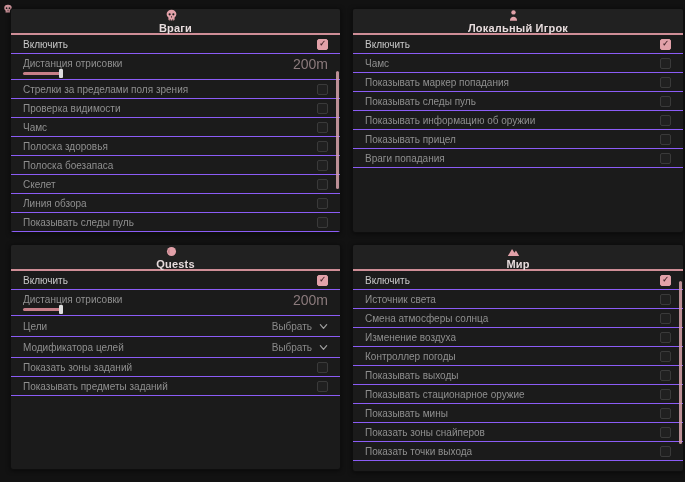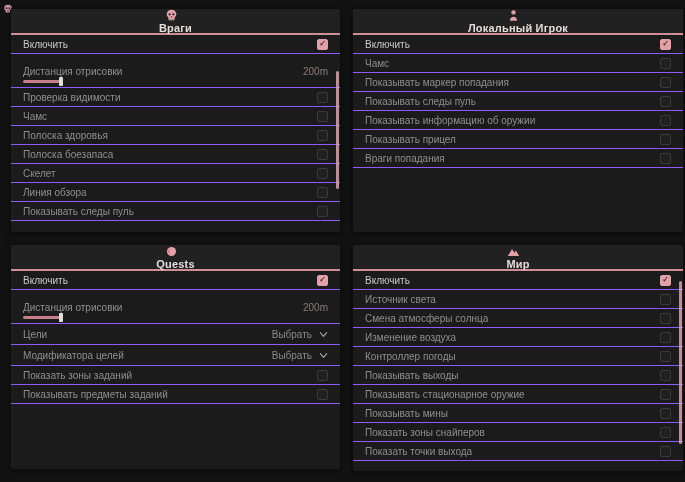--- a/index.html
+++ b/index.html
@@ -39,34 +39,34 @@
     color:#e7dcdd; font-size:11px; font-weight:bold; letter-spacing:.2px;
   }
   .rows { position:relative; }
   .row {
     display:flex; align-items:center;
     padding:0 12px;
     border-bottom:1px solid #8b5cf6;
     position:relative;
   }
   .row.toggle { height:19px; }
-  .row.slider { height:26px; display:block; padding-top:3px;margin-top:8px; }
+  .row.slider { height:26px; display:block; padding-top:3px; }
   .row.select { height:21px; }
   .row-label { color:#8f8f8f; font-size:10px; flex:1 1 auto; white-space:nowrap; overflow:hidden; }
   .row.bright .row-label { color:#c9c9c9; }
   .cb {
     width:11px; height:11px; flex:0 0 auto;
     border:1px solid #3a3a3a; border-radius:2px;
     background:#202020;
     display:flex; align-items:center; justify-content:center;
   }
   .cb.checked { background:#e2a1a9; border-color:#e2a1a9; }
   .cb .tick { font-size:8px; line-height:1; color:#46262b; font-weight:bold; }
   .slider .line1 { display:flex; align-items:center; height:13px; }
-  .slider .val { color:#8b7a7c; font-size:10px; flex:0 0 auto; }
+  .slider .val { color:#8b7a7c; font-size:14px; flex:0 0 auto; }
   .slider-track {
     margin-top:2px; width:38px; height:3px; border-radius:2px;
     background:#c77f88; position:relative;
   }
   .slider-handle {
     position:absolute; right:-2px; top:-3px; width:4px; height:9px;
     background:#dedede; border-radius:1px;
   }
   .select-value { display:flex; align-items:center; gap:7px; flex:0 0 auto; }
   .select-value .sv-text { color:#8a8a8a; font-size:10px; }
@@ -109,20 +109,24 @@
         <div class="row slider">
           <div class="line1">
             <span class="row-label">Дистанция отрисовки</span>
             <span class="val">200m</span>
           </div>
           <div class="slider-track">
             <div class="slider-handle"></div>
           </div>
         </div>
         <div class="row toggle">
+          <span class="row-label">Стрелки за пределами поля зрения</span>
+          <span class="cb"></span>
+        </div>
+        <div class="row toggle">
           <span class="row-label">Проверка видимости</span>
           <span class="cb"></span>
         </div>
         <div class="row toggle">
           <span class="row-label">Чамс</span>
           <span class="cb"></span>
         </div>
         <div class="row toggle">
           <span class="row-label">Полоска здоровья</span>
           <span class="cb"></span>

